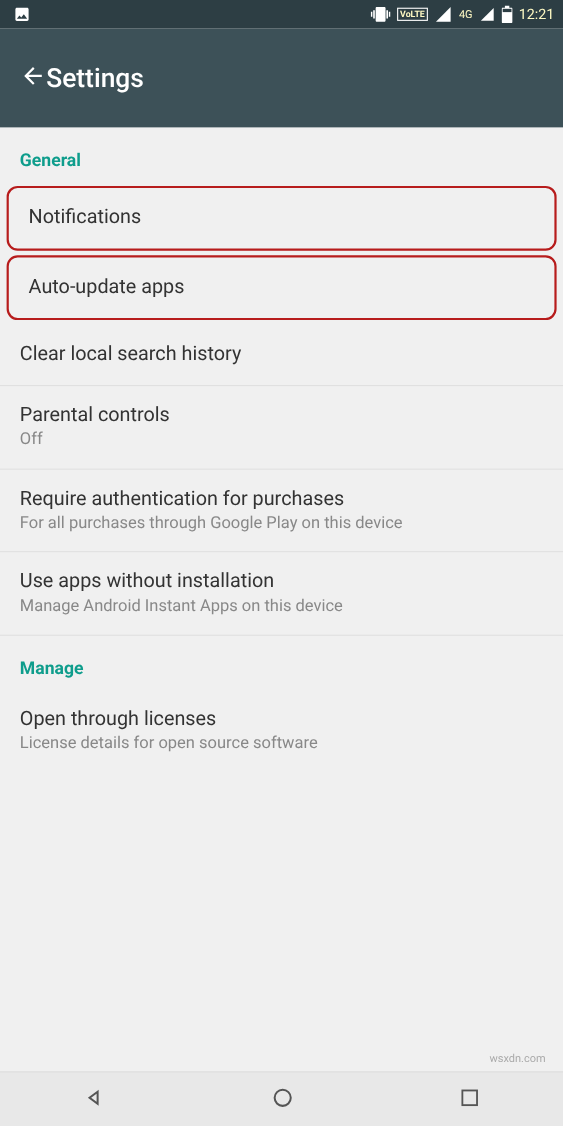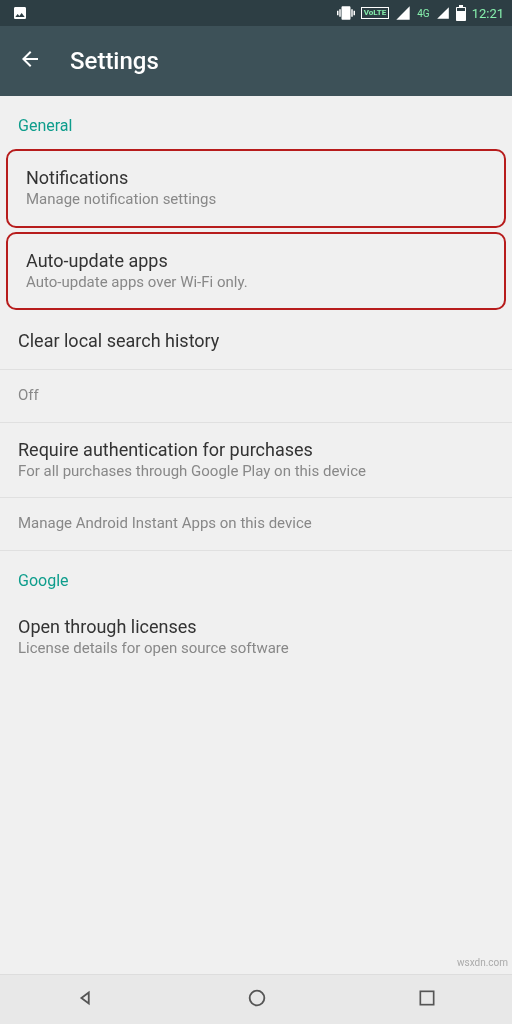--- a/index.html
+++ b/index.html
@@ -8,62 +8,61 @@
       height: 1024px;
       font-family: Roboto, -apple-system, sans-serif;
       background: #f0f0f0;
       display: flex;
       flex-direction: column;
       overflow: hidden;
     }
     .status-bar {
       height: 26px;
       background: #2d3e44;
-      color: #86efac;
+      color: #fef9c3;
       display: flex;
       align-items: center;
       justify-content: flex-end;
       padding: 0 8px;
       font-size: 13px;
       gap: 6px;
     }
     .status-left {
       margin-right: auto;
       margin-left: 4px;
     }
     .status-icon { display: inline-flex; align-items: center; }
     .volte-box {
       border: 1px solid #fff;
       font-size: 8px;
       padding: 0 2px;
       font-weight: bold;
       line-height: 10px;
     }
     .app-bar {
-      height: 70px;
+      height: 90px;
       background: #3d5158;
       color: #fff;
       display: flex;
       align-items: center;
       padding: 0 18px;
-      gap: 28px;
     }
     .app-bar-title {
       font-size: 24px;
       font-weight: 500;
     }
     .content {
       flex: 1;
       overflow-y: auto;
       background: #f0f0f0;
       padding-bottom: 4px;
     }
     .section-header {
       color: #0e9d8c;
-      font-weight: 400;
+      font-weight: 700;
       font-size: 16px;
       padding: 20px 18px 10px;
     }
     .setting-item {
       padding: 16px 18px;
       display: flex;
       align-items: center;
       border-bottom: 1px solid #e0e0e0;
     }
     .setting-item:last-child { border-bottom: none; }
@@ -94,21 +93,21 @@
       height: 50px;
       background: #e8e8e8;
       display: flex;
       align-items: center;
       justify-content: space-around;
       border-top: 1px solid #ddd;
     }
     .nav-icon { color: #555; }
     .watermark {
       position: absolute;
-      right: 4px;
+      right: 16px;
       bottom: 56px;
       font-size: 10px;
       color: #aaa;
       margin-left: 31px;
     }
   </style>
 </head>
 <body>
 
 <div class="status-bar">
@@ -153,62 +152,62 @@
 </div>
 
 <div class="content">
 
   <div class="section-header">General</div>
 
   <div class="highlight-box">
     <div class="setting-item">
       <div class="setting-text">
         <div class="setting-title">Notifications</div>
-        <div class="setting-subtitle">Manage notification settings</div>
       </div>
     </div>
   </div>
 
   <div class="highlight-box">
     <div class="setting-item">
       <div class="setting-text">
         <div class="setting-title">Auto-update apps</div>
-        <div class="setting-subtitle">Auto-update apps over Wi-Fi only.</div>
       </div>
     </div>
   </div>
 
   <div class="setting-item">
     <div class="setting-text">
       <div class="setting-title">Clear local search history</div>
     </div>
   </div>
 
 
   <div class="setting-item">
     <div class="setting-text">
+      <div class="setting-title">Parental controls</div>
       <div class="setting-subtitle">Off</div>
     </div>
   </div>
 
 
   <div class="setting-item">
     <div class="setting-text">
       <div class="setting-title">Require authentication for purchases</div>
       <div class="setting-subtitle">For all purchases through Google Play on this device</div>
     </div>
   </div>
 
   <div class="setting-item">
     <div class="setting-text">
+      <div class="setting-title">Use apps without installation</div>
       <div class="setting-subtitle">Manage Android Instant Apps on this device</div>
     </div>
   </div>
 
-  <div class="section-header">Google</div>
+  <div class="section-header">Manage</div>
 
   <div class="setting-item" style="border-bottom:none">
     <div class="setting-text">
       <div class="setting-title">Open through licenses</div>
       <div class="setting-subtitle">License details for open source software</div>
     </div>
   </div>
 
 </div>
 

